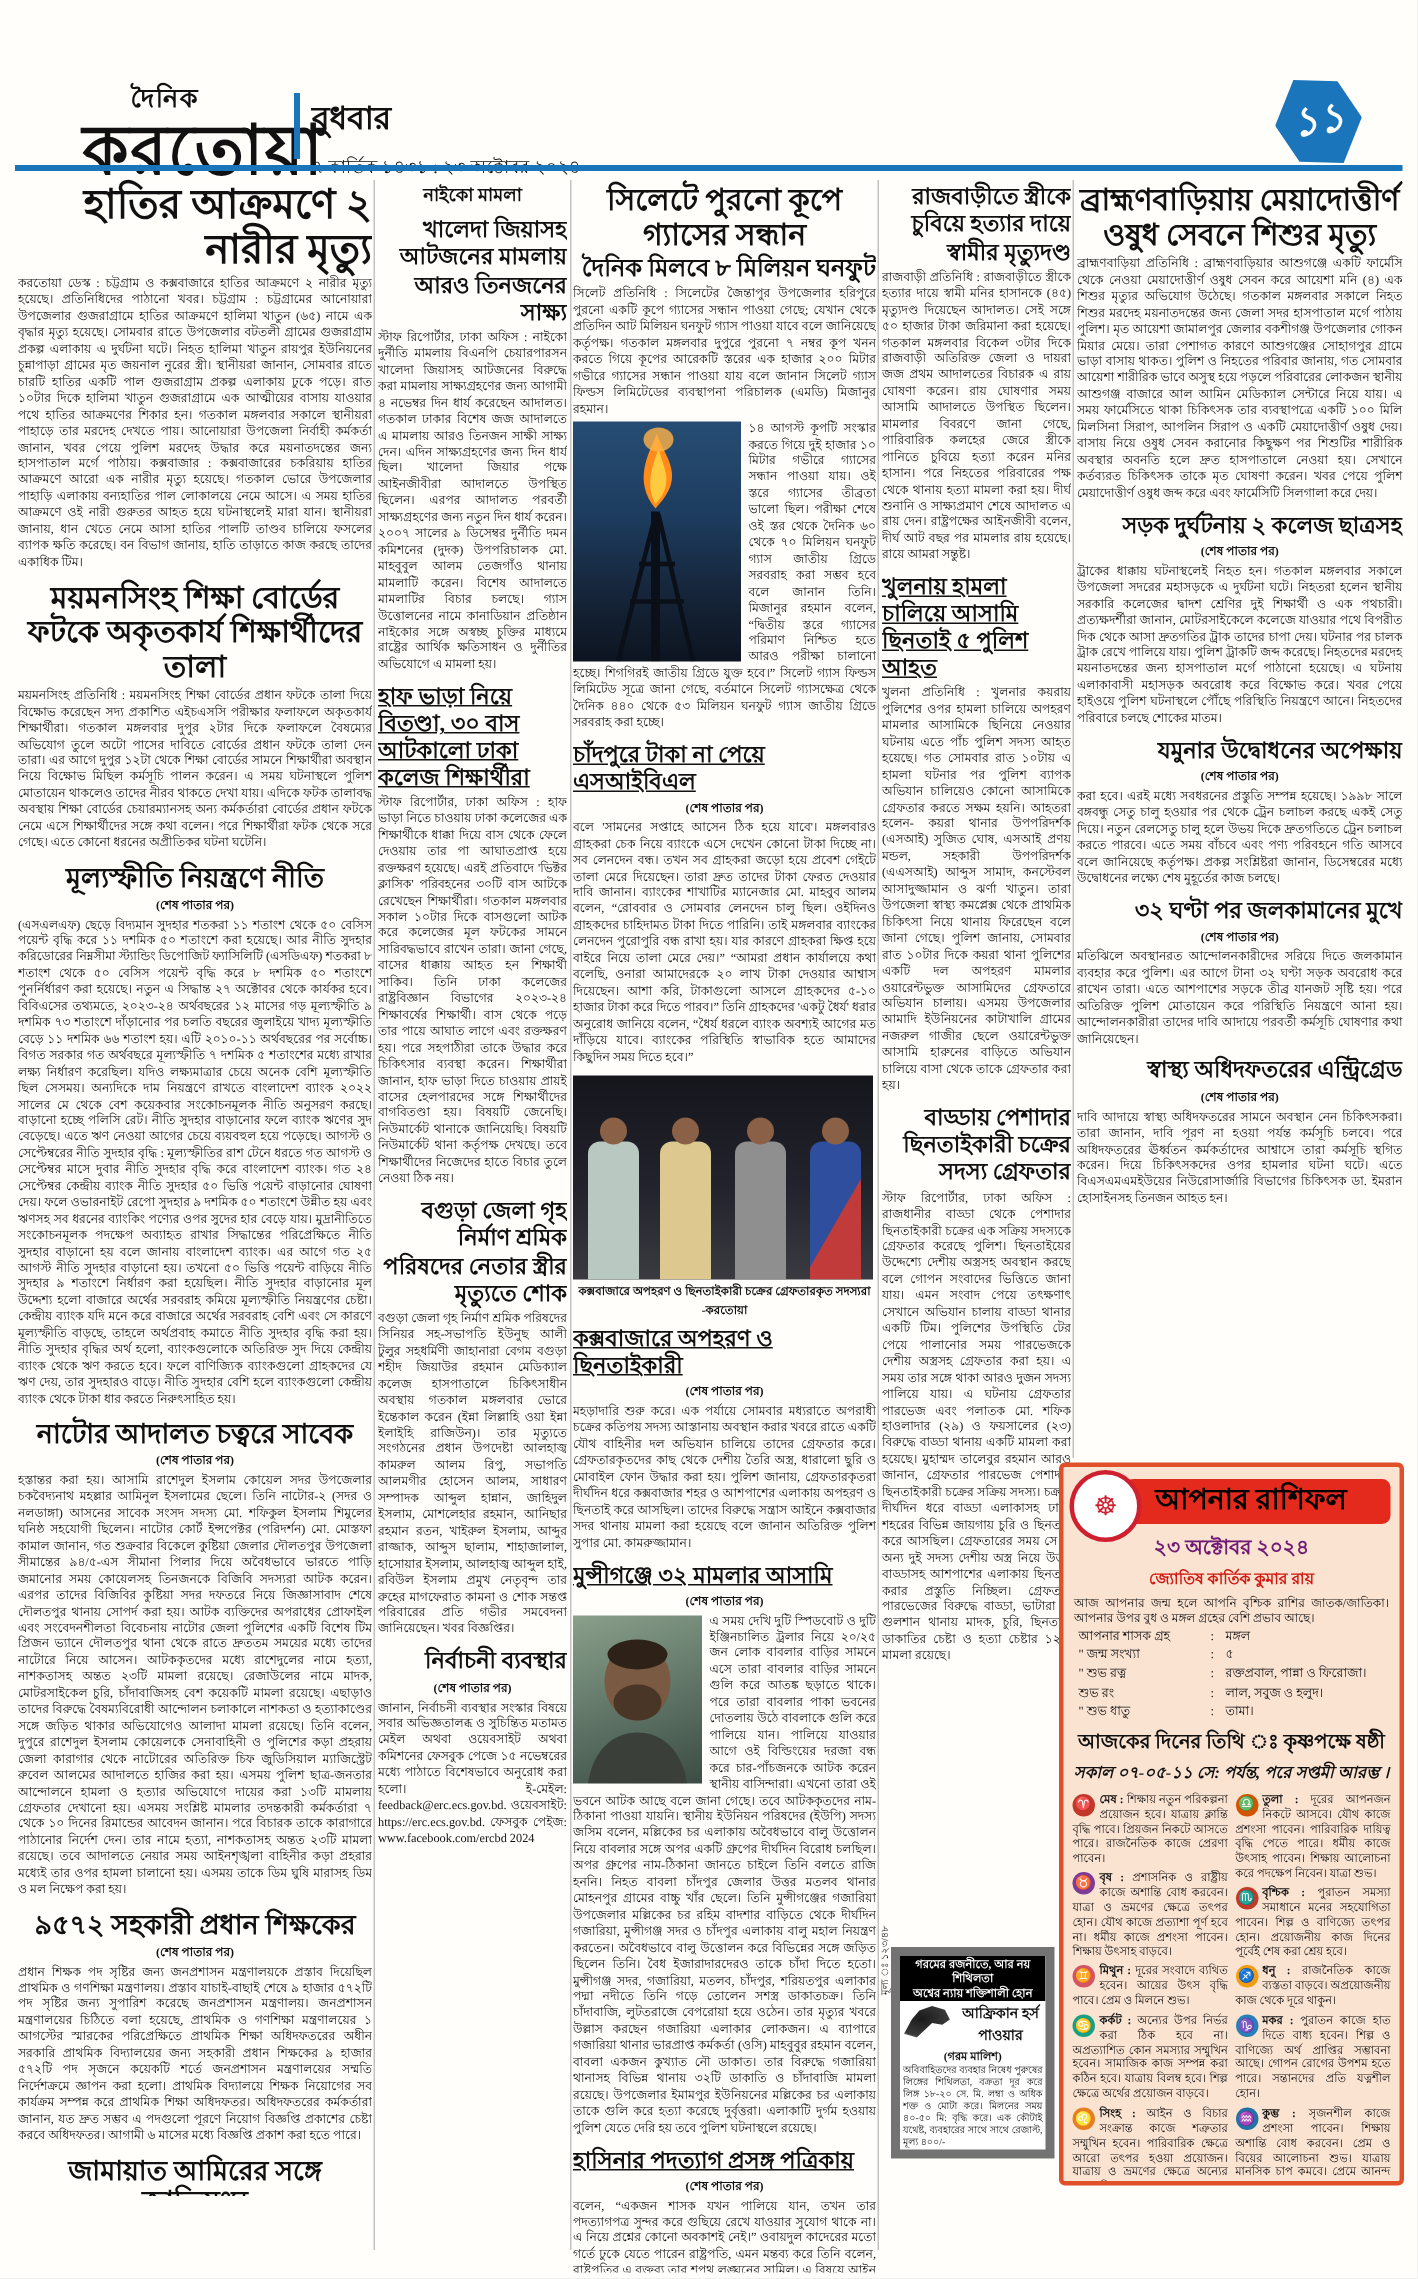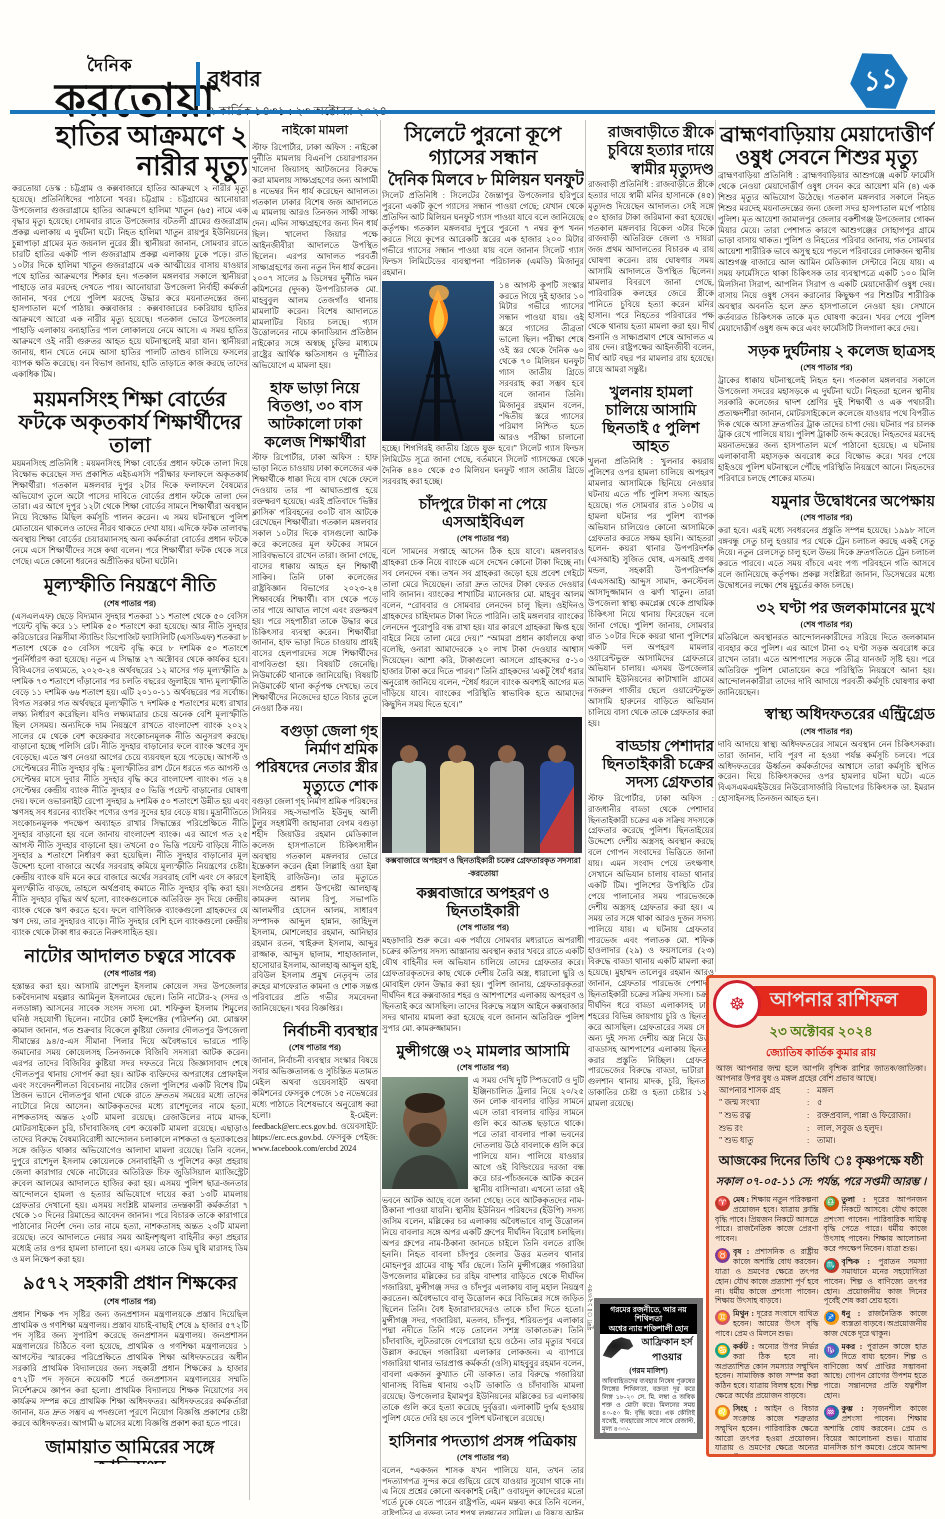--- a/index.html
+++ b/index.html
@@ -25,46 +25,46 @@
   #colC{left:382px;width:202px;height:1396px;}
   #colD{left:588px;width:126px;height:1200px;}
   #colE{left:718px;width:217px;height:855px;}
   .vrule{position:absolute;top:120px;width:1px;background:#c2c2c2;height:1380px;}
   
   .art{margin-bottom:7px;}
   .body{font-size:8.2px;line-height:1.33;text-align:justify;margin:2px 0 0 0;}
   .h1{font-size:27px;font-weight:900;text-align:right;line-height:1.12;margin:2px 0 3px 0;}
   .h2{font-size:20px;font-weight:900;text-align:center;line-height:1.15;margin:4px 0 2px 0;}
   .h2b{font-size:18px;font-weight:900;text-align:center;line-height:1.15;margin:4px 0 1px 0;}
-  .h3{font-size:15px;font-weight:900;text-align:center;line-height:1.2;margin:4px 0 1px 0;}
+  .h3{font-size:15px;font-weight:900;line-height:1.2;margin:4px 0 1px 0;text-decoration:underline;}
   .h4{font-size:15px;font-weight:700;text-align:right;line-height:1.22;margin:4px 0 1px 0;}
   .sub{font-size:16px;font-weight:900;text-align:right;line-height:1.15;margin:0 0 2px 0;}
   .kicker{font-size:12px;font-weight:700;text-align:center;margin-top:2px;}
   .cont{font-size:8px;font-weight:700;text-align:center;margin:0 0 1px 0;}
   .caption{font-size:7.8px;font-weight:700;text-align:center;margin:1px 0 2px 0;}
   
   .ph-flame{float:left;width:112px;height:160px;margin:2px 5px 2px 0;position:relative;overflow:hidden;
             background:linear-gradient(180deg,#274d74 0%,#1d3c5e 40%,#16263b 70%,#0d1420 100%);}
   .ph-group{width:200px;height:136px;position:relative;overflow:hidden;
             background:linear-gradient(180deg,#15151c 0%,#23232d 55%,#3a3a40 100%);margin:2px 0 0 0;}
   .ph-portrait{float:left;width:86px;height:112px;margin:2px 5px 1px 0;position:relative;overflow:hidden;
             background:linear-gradient(160deg,#8aa08b 0%,#5d7264 55%,#3c4c44 100%);}
   .fig{position:absolute;bottom:0;width:34px;height:92px;border-radius:8px 8px 0 0;}
   .fig::before{content:"";position:absolute;top:-16px;left:8px;width:18px;height:18px;border-radius:50%;background:#8a6046;}
   
   #rashifol{position:absolute;left:706px;top:975px;width:224px;height:476px;background:#fbe3d2;
             border:3px solid #e0512b;border-radius:4px;overflow:hidden;}
   #rashi-band{position:relative;margin:6px 6px 2px 6px;height:34px;}
   #rashi-band .band{position:absolute;left:26px;top:2px;right:0;height:30px;background:#e42a1d;
             border-radius:16px 6px 6px 16px;display:flex;align-items:center;justify-content:center;
-            color:#e5e5e5;font-weight:900;font-size:19px;}
+            color:#000000;font-weight:900;font-size:19px;}
   #rashi-logo{position:absolute;left:-2px;top:-4px;width:42px;height:42px;border-radius:50%;
             background:#fff;border:3px solid #cf2030;display:flex;align-items:center;justify-content:center;
             font-size:18px;color:#cf2030;z-index:2;}
-  .rashi-date{color:#4d7c0f;font-weight:900;font-size:13.5px;text-align:center;margin-top:3px;}
+  .rashi-date{color:#701a75;font-weight:900;font-size:13.5px;text-align:center;margin-top:3px;}
   .rashi-astro{color:#d11a12;font-weight:700;font-size:10.5px;text-align:center;margin:1px 0 2px 0;}
   .rashi-intro{font-size:8px;line-height:1.3;text-align:justify;margin:0 7px;}
   .attr{display:flex;font-size:8.4px;line-height:1.5;margin:0 14px 0 10px;}
   .attr .l{width:88px;}
   .attr .c{width:10px;}
   .tithi1{font-size:13px;font-weight:900;text-align:center;margin-top:3px;}
   .tithi2{font-size:11px;font-weight:900;font-style:italic;text-align:center;margin:1px 0 3px 0;}
   #signs{display:flex;margin:0 6px;gap:5px;}
   .signcol{width:50%;}
   .sign{font-size:7.6px;line-height:1.3;text-align:justify;margin-bottom:3px;}
@@ -135,20 +135,21 @@
     <div class="art">
       <div class="h2b">জামায়াত আমিরের সঙ্গে জাতিসংঘ</div>
 
     </div>
 
   </div>
 
   <div id="colB" class="col">
     <div class="art">
       <div class="kicker">নাইকো মামলা</div>
+      <div class="h4">খালেদা জিয়াসহ আটজনের মামলায় আরও তিনজনের সাক্ষ্য</div>
       <p class="body">স্টাফ রিপোর্টার, ঢাকা অফিস : নাইকো দুর্নীতি মামলায় বিএনপি চেয়ারপারসন খালেদা জিয়াসহ আটজনের বিরুদ্ধে করা মামলায় সাক্ষ্যগ্রহণের জন্য আগামী ৪ নভেম্বর দিন ধার্য করেছেন আদালত। গতকাল ঢাকার বিশেষ জজ আদালতে এ মামলায় আরও তিনজন সাক্ষী সাক্ষ্য দেন। এদিন সাক্ষ্যগ্রহণের জন্য দিন ধার্য ছিল। খালেদা জিয়ার পক্ষে আইনজীবীরা আদালতে উপস্থিত ছিলেন। এরপর আদালত পরবর্তী সাক্ষ্যগ্রহণের জন্য নতুন দিন ধার্য করেন। ২০০৭ সালের ৯ ডিসেম্বর দুর্নীতি দমন কমিশনের (দুদক) উপপরিচালক মো. মাহবুবুল আলম তেজগাঁও থানায় মামলাটি করেন। বিশেষ আদালতে মামলাটির বিচার চলছে। গ্যাস উত্তোলনের নামে কানাডিয়ান প্রতিষ্ঠান নাইকোর সঙ্গে অস্বচ্ছ চুক্তির মাধ্যমে রাষ্ট্রের আর্থিক ক্ষতিসাধন ও দুর্নীতির অভিযোগে এ মামলা হয়।</p>
     </div>
     <div class="art">
       <div class="h3">হাফ ভাড়া নিয়ে বিতণ্ডা, ৩০ বাস আটকালো ঢাকা কলেজ শিক্ষার্থীরা</div>
       <p class="body">স্টাফ রিপোর্টার, ঢাকা অফিস : হাফ ভাড়া নিতে চাওয়ায় ঢাকা কলেজের এক শিক্ষার্থীকে ধাক্কা দিয়ে বাস থেকে ফেলে দেওয়ায় তার পা আঘাতপ্রাপ্ত হয়ে রক্তক্ষরণ হয়েছে। এরই প্রতিবাদে 'ভিক্টর ক্লাসিক' পরিবহনের ৩০টি বাস আটকে রেখেছেন শিক্ষার্থীরা। গতকাল মঙ্গলবার সকাল ১০টার দিকে বাসগুলো আটক করে কলেজের মূল ফটকের সামনে সারিবদ্ধভাবে রাখেন তারা। জানা গেছে, বাসের ধাক্কায় আহত হন শিক্ষার্থী সাকিব। তিনি ঢাকা কলেজের রাষ্ট্রবিজ্ঞান বিভাগের ২০২৩-২৪ শিক্ষাবর্ষের শিক্ষার্থী। বাস থেকে পড়ে তার পায়ে আঘাত লাগে এবং রক্তক্ষরণ হয়। পরে সহপাঠীরা তাকে উদ্ধার করে চিকিৎসার ব্যবস্থা করেন। শিক্ষার্থীরা জানান, হাফ ভাড়া দিতে চাওয়ায় প্রায়ই বাসের হেলপারদের সঙ্গে শিক্ষার্থীদের বাগবিতণ্ডা হয়। বিষয়টি জেনেছি। নিউমার্কেট থানাকে জানিয়েছি। বিষয়টি নিউমার্কেট থানা কর্তৃপক্ষ দেখছে। তবে শিক্ষার্থীদের নিজেদের হাতে বিচার তুলে নেওয়া ঠিক নয়।</p>
     </div>
     <div class="art">
       <div class="h4">বগুড়া জেলা গৃহ নির্মাণ শ্রমিক পরিষদের নেতার স্ত্রীর মৃত্যুতে শোক</div>
       <p class="body">বগুড়া জেলা গৃহ নির্মাণ শ্রমিক পরিষদের সিনিয়র সহ-সভাপতি ইউনুছ আলী টুলুর সহধর্মিণী জাহানারা বেগম বগুড়া শহীদ জিয়াউর রহমান মেডিক্যাল কলেজ হাসপাতালে চিকিৎসাধীন অবস্থায় গতকাল মঙ্গলবার ভোরে ইন্তেকাল করেন (ইন্না লিল্লাহি ওয়া ইন্না ইলাইহি রাজিউন)। তার মৃত্যুতে সংগঠনের প্রধান উপদেষ্টা আলহাজ্ব কামরুল আলম রিপু, সভাপতি আলমগীর হোসেন আলম, সাধারণ সম্পাদক আব্দুল হান্নান, জাহিদুল ইসলাম, মোশলেহার রহমান, আনিছার রহমান রতন, খাইরুল ইসলাম, আব্দুর রাজ্জাক, আব্দুস ছালাম, শাহাজালাল, হাসোয়ার ইসলাম, আলহাজ্ব আব্দুল হাই, রবিউল ইসলাম প্রমুখ নেতৃবৃন্দ তার রুহের মাগফেরাত কামনা ও শোক সন্তপ্ত পরিবারের প্রতি গভীর সমবেদনা জানিয়েছেন। খবর বিজ্ঞপ্তির।</p>
     </div>

